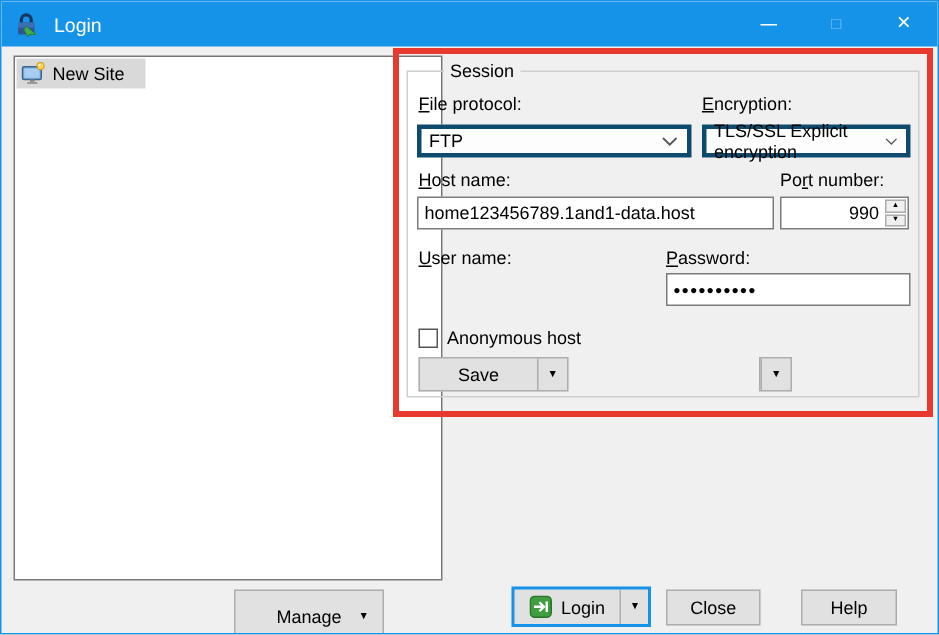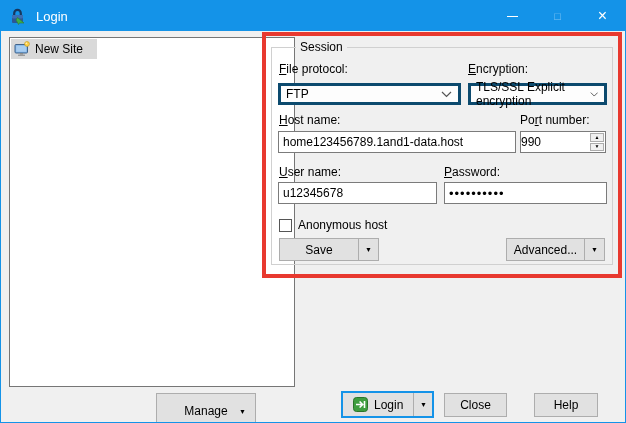--- a/index.html
+++ b/index.html
@@ -49,21 +49,21 @@
   .flabel{position:absolute;white-space:nowrap;}
   .field{position:absolute;background:#fff;border:1px solid #7b7b7b;
          font-family:"Liberation Sans",sans-serif;font-size:12px;padding:0 4px;color:#000;}
   input.field{outline:none;}
   .combo{position:absolute;background:#fdfdfd;border:3px solid #0c4a6e;display:flex;
          align-items:center;padding-left:5px;}
   .combo .chev{margin-left:auto;margin-right:6px;}
 
   
   .portwrap{position:absolute;background:#fff;border:1px solid #7b7b7b;display:flex;align-items:center;}
-  .portwrap .pval{flex:1;padding-right:14px;}
+  .portwrap .pval{flex:1;text-align:right;padding-right:3px;}
   .spin{width:16px;height:100%;display:flex;flex-direction:column;justify-content:center;gap:1px;padding:1px;}
   .spin>div{flex:1;background:#f0f0f0;border:1px solid #acacac;display:flex;
             align-items:center;justify-content:center;font-size:5px;line-height:1;}
 
   
   .cbrow{position:absolute;display:flex;align-items:center;gap:6px;}
   .cbbox{width:13px;height:13px;background:#fff;border:1px solid #555;}
 
   
   .login-split{position:absolute;left:340px;top:390px;height:27px;display:flex;
@@ -143,43 +143,39 @@
         <div>
             <span>▲</span>
           </div>
         <div>
             <span>▼</span>
           </div>
       </div>
     </div>
 
     <span class="flabel" style="left:7px;top:117px;"><span style="text-decoration: underline;">U</span><span>s</span><span>e</span><span>r</span><span> </span><span>n</span><span>a</span><span>m</span><span>e</span><span>:</span></span>
-    <input class="field" style="left: 6px; top: 134px; width: 159px; height: 22px;" value="u12345678">
 
     <span class="flabel" style="left:172px;top:117px;"><span style="text-decoration: underline;">P</span><span>a</span><span>s</span><span>s</span><span>w</span><span>o</span><span>r</span><span>d</span><span>:</span></span>
     <input class="field" style="left: 172px; top: 134px; width: 163px; height: 22px; letter-spacing: 1px; font-size: 13px;" value="••••••••••">
 
     <div class="cbrow" style="left:7px;top:170px;">
       <span class="cbbox"></span>
       <span>Anonymous host</span>
     </div>
 
     <div class="split" style="left:7px;top:190px;">
       <div class="main" style="width:78px;">
         <span>Save</span>
       </div>
       <div class="arrow">
         <span class="dd-arrow">▼</span>
       </div>
     </div>
 
     <div class="split" style="left:234px;top:190px;">
-      <div class="main" style="width:77px;">
-        <span>Advanced...</span>
-      </div>
       <div class="arrow">
         <span class="dd-arrow">▼</span>
       </div>
     </div>
   </div>
 
   <div class="btn" style="left:155px;top:392px;width:100px;height:36px;">
     <span>Manage</span>
     <span class="dd-arrow abs-arrow">▼</span>
   </div>

